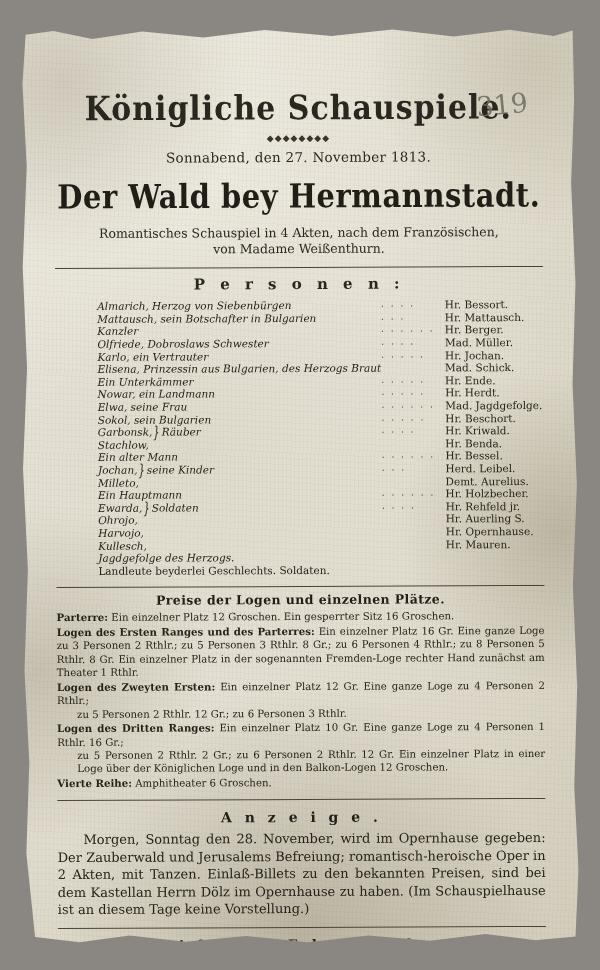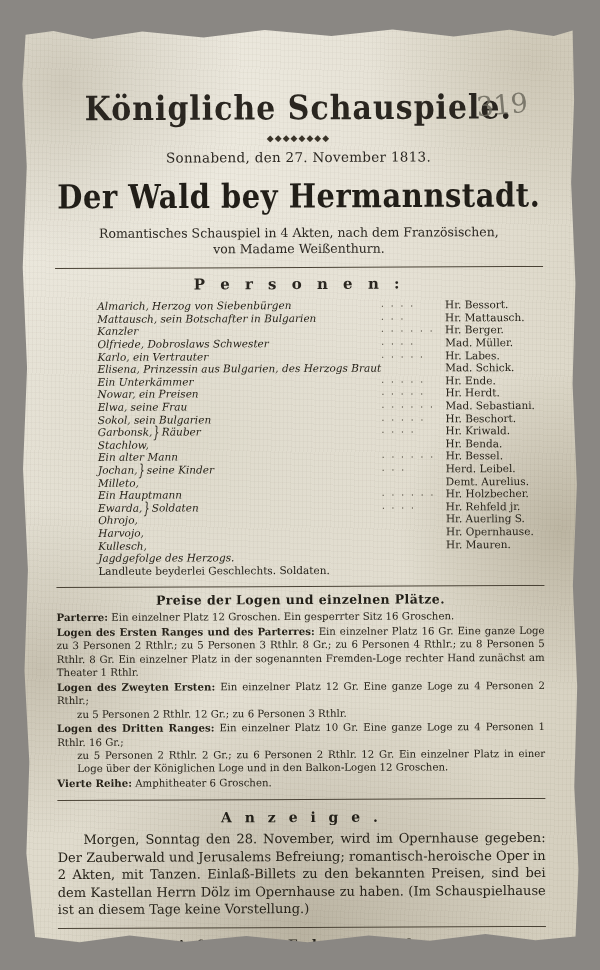--- a/index.html
+++ b/index.html
@@ -249,41 +249,41 @@
               <td class="actor">Hr. Berger.</td>
             </tr>
             <tr>
               <td class="role">Olfriede, Dobroslaws Schwester</td>
               <td class="dots">. . . .</td>
               <td class="actor">Mad. Müller.</td>
             </tr>
             <tr>
               <td class="role">Karlo, ein Vertrauter</td>
               <td class="dots">. . . . .</td>
-              <td class="actor">Hr. Labes.</td>
+              <td class="actor">Hr. Jochan.</td>
             </tr>
             <tr>
               <td class="role">Elisena, Prinzessin aus Bulgarien, des Herzogs Braut</td>
               <td class="dots"></td>
               <td class="actor">Mad. Schick.</td>
             </tr>
             <tr>
               <td class="role">Ein Unterkämmer</td>
               <td class="dots">. . . . .</td>
               <td class="actor">Hr. Ende.</td>
             </tr>
             <tr>
-              <td class="role">Nowar, ein Preisen</td>
+              <td class="role">Nowar, ein Landmann</td>
               <td class="dots">. . . . .</td>
               <td class="actor">Hr. Herdt.</td>
             </tr>
             <tr>
               <td class="role">Elwa, seine Frau</td>
               <td class="dots">. . . . . .</td>
-              <td class="actor">Mad. Sebastiani.</td>
+              <td class="actor">Mad. Jagdgefolge.</td>
             </tr>
             <tr>
               <td class="role">Sokol, sein Bulgarien</td>
               <td class="dots">. . . . .</td>
               <td class="actor">Hr. Beschort.</td>
             </tr>
             <tr>
               <td class="role"><span>Garbonsk,</span><span class="brace">}</span><span>Räuber</span></td>
               <td class="dots">. . . .</td>
               <td class="actor">Hr. Kriwald.</td>

